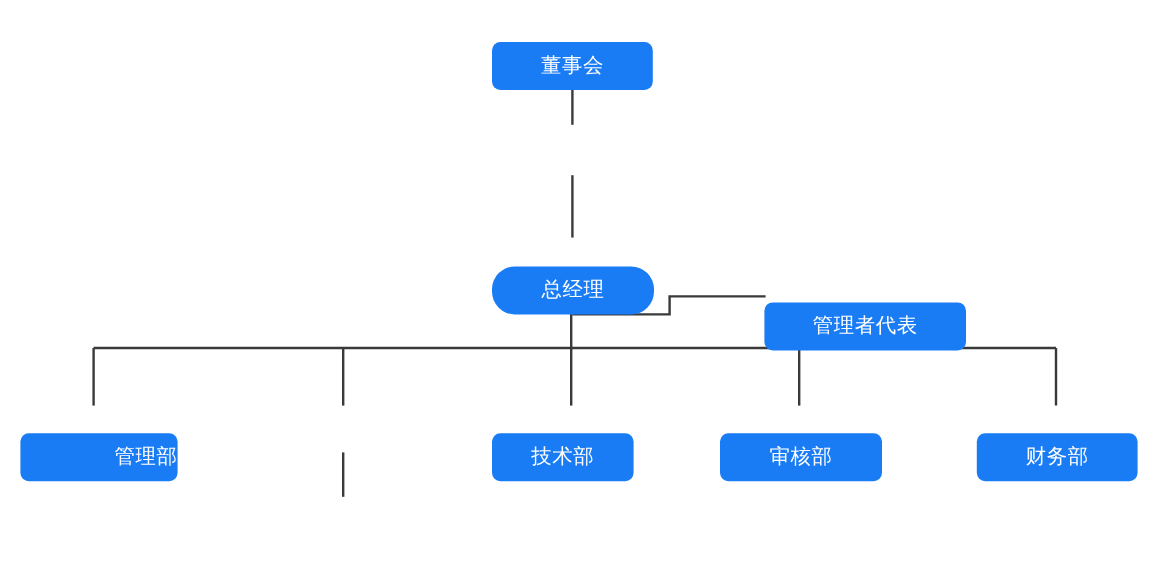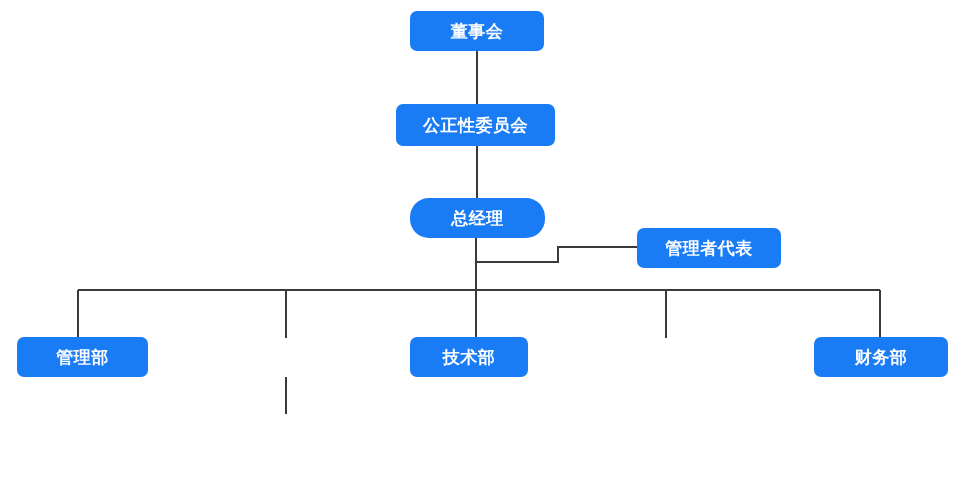--- a/index.html
+++ b/index.html
@@ -24,31 +24,32 @@
     width: 964px;
     height: 477px;
     pointer-events: none;
   }
   .node {
     position: absolute;
     box-sizing: border-box;
     background: #1a7cf5;
     border-radius: 7px;
     color: #ffffff;
-    font-weight: bold;
+    font-weight: normal;
     font-size: 17px;
     letter-spacing: 0.5px;
     display: flex;
     align-items: center;
     justify-content: center;
     text-align: center;
     line-height: 1;
     cursor: pointer;
     user-select: none;
     z-index: 2;
+    margin-top: 24px;
   }
   .node-label {
     display: block;
     white-space: nowrap;
   }
 </style>
 </head>
 <body>
 
 <div id="org-chart-canvas">
@@ -66,40 +67,40 @@
       <path d="M 666 290 L 666 338"></path>
       <path d="M 880 290 L 880 338"></path>
       <path d="M 286 377 L 286 414"></path>
     </g>
   </svg>
 
   <div class="node" style="left:410px; top:11px; width:134px; height:40px;">
     <span class="node-label">董事会</span>
   </div>
 
-  <div class="node" style="left:396px; top:104px; width:159px; height:42px;">
-    <span class="node-label">公正性委员会</span>
-  </div>
 
   <div class="node" style="left:410px; top:198px; width:135px; height:40px;border-radius:19px;">
     <span class="node-label">总经理</span>
   </div>
 
-  <div class="node" style="left:637px; top:228px; width:144px; height:40px;">
+  <div class="node" style="left:637px; top:228px; width:168px; height:40px;">
     <span class="node-label">管理者代表</span>
   </div>
 
-  <div class="node" style="left:17px; top:337px; width:131px; height:40px;">
+  <div class="node" style="left:17px; top:337px; width:131px; height:40px;justify-content:flex-end;">
     <span class="node-label">管理部</span>
   </div>
 
 
   <div class="node" style="left:410px; top:337px; width:118px; height:40px;">
     <span class="node-label">技术部</span>
   </div>
 
+  <div class="node" style="left:600px; top:337px; width:135px; height:40px;">
+    <span class="node-label">审核部</span>
+  </div>
 
   <div class="node" style="left:814px; top:337px; width:134px; height:40px;">
     <span class="node-label">财务部</span>
   </div>
 
 
 </div>
 
 </body></html>

